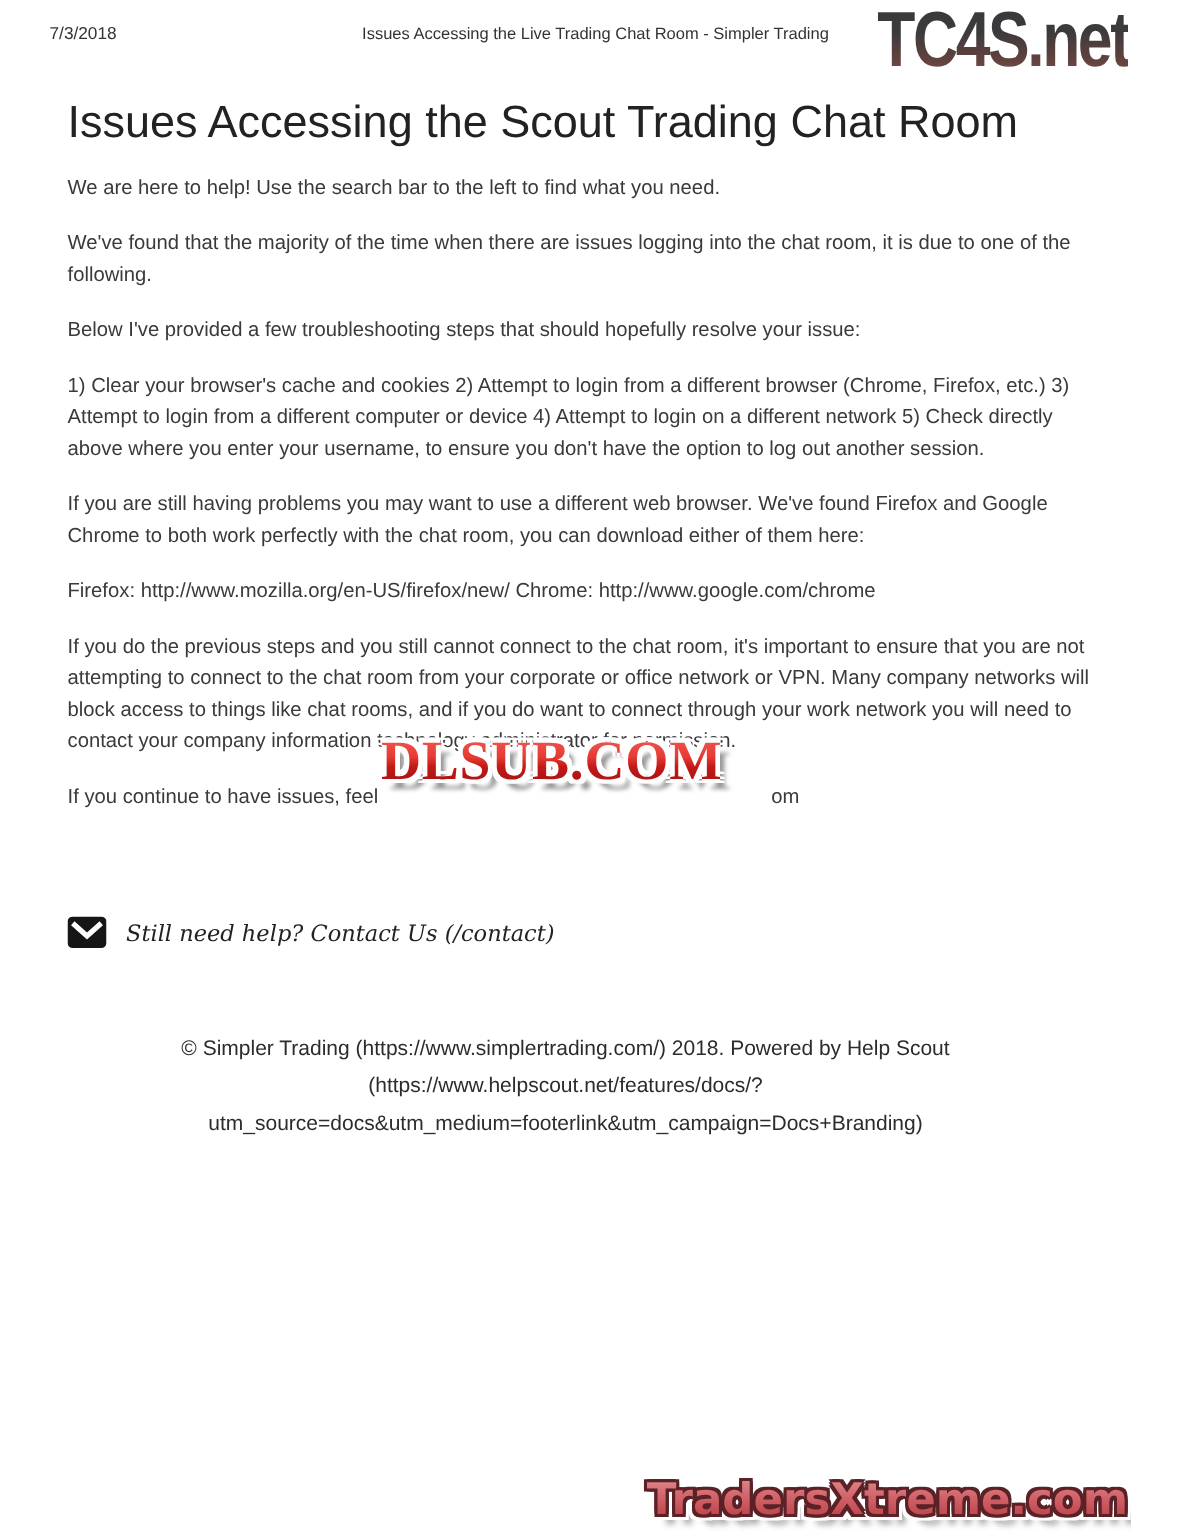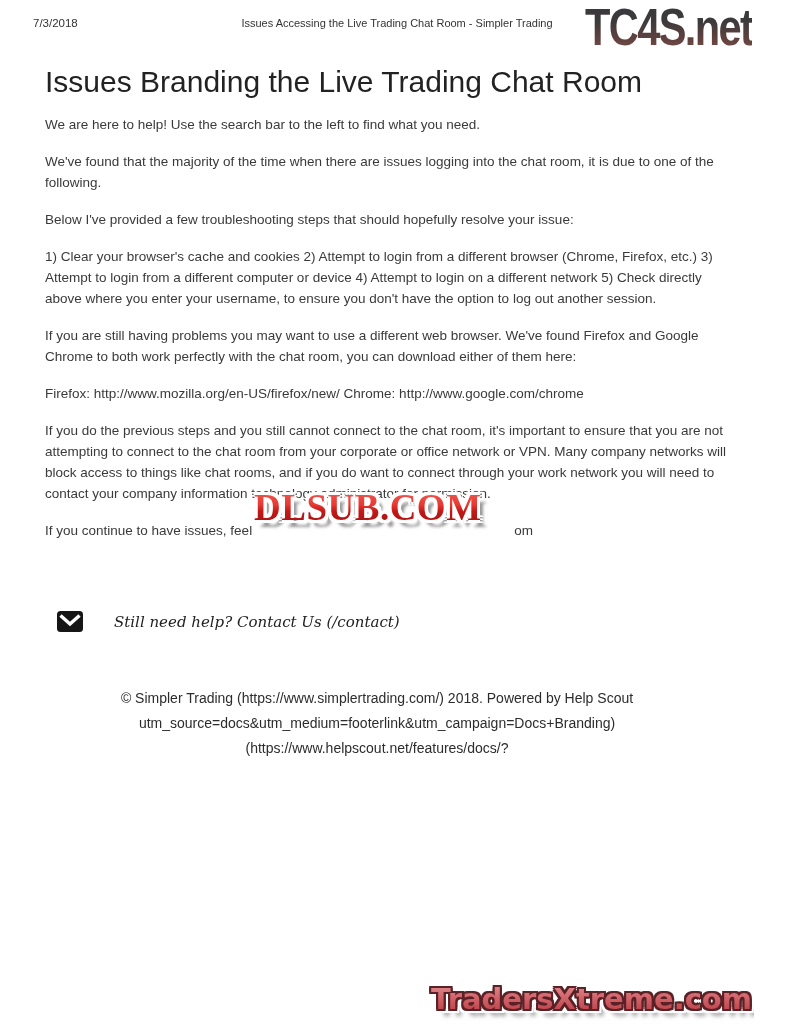--- a/index.html
+++ b/index.html
@@ -26,21 +26,21 @@
   .wm-dlsub{position:absolute;left:254px;top:487px;height:46px;
     font-family:"Liberation Serif",serif;font-weight:700;font-size:37px;line-height:42px;
     letter-spacing:.5px;white-space:nowrap;}
   .wm-dlsub .halo{position:absolute;left:0;top:0;color:#fff;
     text-shadow:-3px -3px 0 #fff,0 -3px 0 #fff,3px -3px 0 #fff,-3px 0 0 #fff,3px 0 0 #fff,
     -3px 3px 0 #fff,0 3px 0 #fff,3px 3px 0 #fff,6px 7px 3px rgba(125,125,125,.8);}
   .wm-dlsub .fill{position:absolute;left:0;top:0;
     background:linear-gradient(180deg,#f1625c 0%,#e73a33 42%,#c01a18 58%,#9e0f0f 100%);
     -webkit-background-clip:text;background-clip:text;color:transparent;}
   
-  .contact-row{position:absolute;left:45px;top:611px;display:flex;align-items:center;gap:31px;margin-left:12px;}
+  .contact-row{position:absolute;left:45px;top:611px;display:flex;align-items:center;gap:13px;}
   .contact-text{font-family:"DejaVu Serif","Liberation Serif",serif;font-style:italic;
     font-size:15px;color:#222;}
   .last-updated{position:absolute;right:46px;top:612px;
     font-family:"DejaVu Serif","Liberation Serif",serif;font-style:italic;
     font-size:19px;color:#1f1f1f;}
   
   .footer-credit{position:absolute;left:0;right:0;top:686px;text-align:center;
     font-size:14px;line-height:25px;color:#2c2c2c;}
   
   .footer-url{position:absolute;left:33px;top:998px;font-size:9.5px;color:#3a3a3a;}
@@ -61,21 +61,21 @@
 <body>
 
 <div class="page">
 
   <div class="hdr-date">7/3/2018</div>
   <div class="hdr-title">Issues Accessing the Live Trading Chat Room - Simpler Trading</div>
 
   <div class="wm-tc4s">TC4S.net</div>
 
   <div class="article">
-    <h1>Issues Branding the Live Trading Chat Room</h1>
+    <h1>Issues Accessing the Scout Trading Chat Room</h1>
     <p>We are here to help! Use the search bar to the left to find what you need.</p>
     <p>We've found that the majority of the time when there are issues logging into the chat room, it is due to one of the following.</p>
     <p>Below I've provided a few troubleshooting steps that should hopefully resolve your issue:</p>
     <p>1) Clear your browser's cache and cookies 2) Attempt to login from a different browser (Chrome, Firefox, etc.) 3) Attempt to login from a different computer or device 4) Attempt to login on a different network 5) Check directly above where you enter your username, to ensure you don't have the option to log out another session.</p>
     <p>If you are still having problems you may want to use a different web browser. We've found Firefox and Google Chrome to both work perfectly with the chat room, you can download either of them here:</p>
     <p>Firefox: http://www.mozilla.org/en-US/firefox/new/ Chrome: http://www.google.com/chrome</p>
     <p>If you do the previous steps and you still cannot connect to the chat room, it's important to ensure that you are not attempting to connect to the chat room from your corporate or office network or VPN. Many company networks will block access to things like chat rooms, and if you do want to connect through your work network you will need to contact your company information technology administrator for permission.</p>
     <p>
       <span>If you continue to have issues, feel</span><span class="gap-spacer"></span><span>om</span>
     </p>
@@ -91,22 +91,22 @@
       <svg width="26" height="21" viewBox="0 0 26 21" aria-hidden="true">
         <rect x="0" y="0" width="26" height="21" rx="3.5" fill="#161616"></rect>
         <path d="M3.5 4.5 L13 13 L22.5 4.5" fill="none" stroke="#ffffff" stroke-width="3.4"></path>
       </svg>
     </span>
     <span class="contact-text">Still need help? Contact Us (/contact)</span>
   </div>
 
   <div class="footer-credit">
     <div>© Simpler Trading (https://www.simplertrading.com/) 2018. Powered by Help Scout</div>
+    <div>(https://www.helpscout.net/features/docs/?</div>
     <div>utm_source=docs&amp;utm_medium=footerlink&amp;utm_campaign=Docs+Branding)</div>
-    <div>(https://www.helpscout.net/features/docs/?</div>
   </div>
 
 
   <div class="wm-tx">
     <span class="halo">TradersXtreme.com</span>
     <span class="dark">TradersXtreme.com</span>
     <span class="fill">TradersXtreme.com</span>
   </div>
 
 </div>

